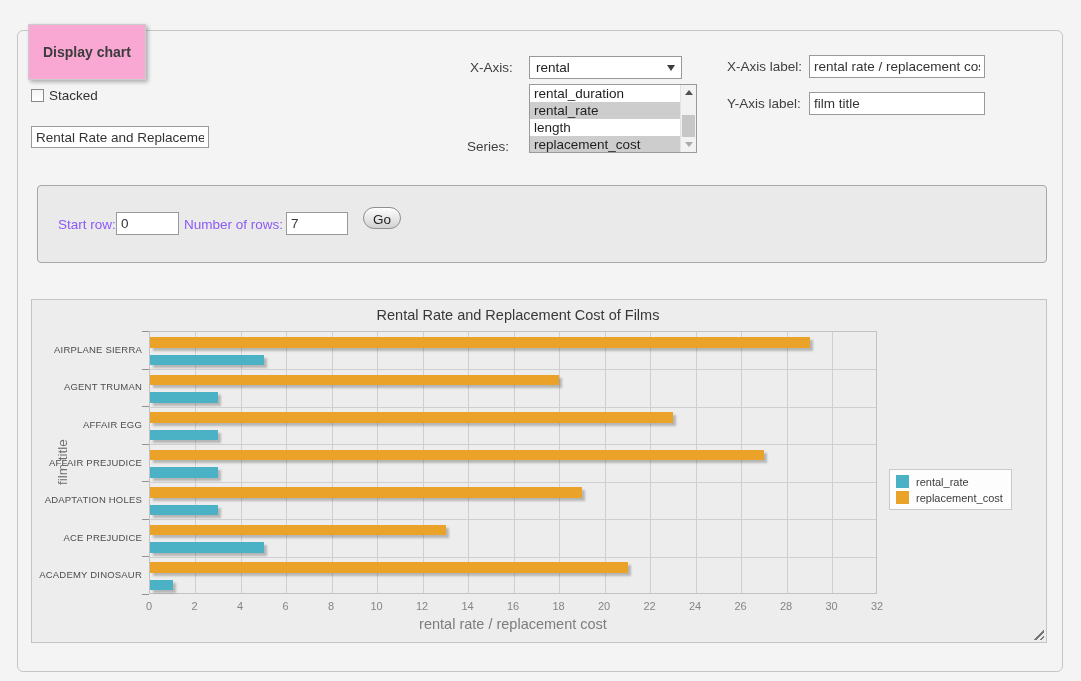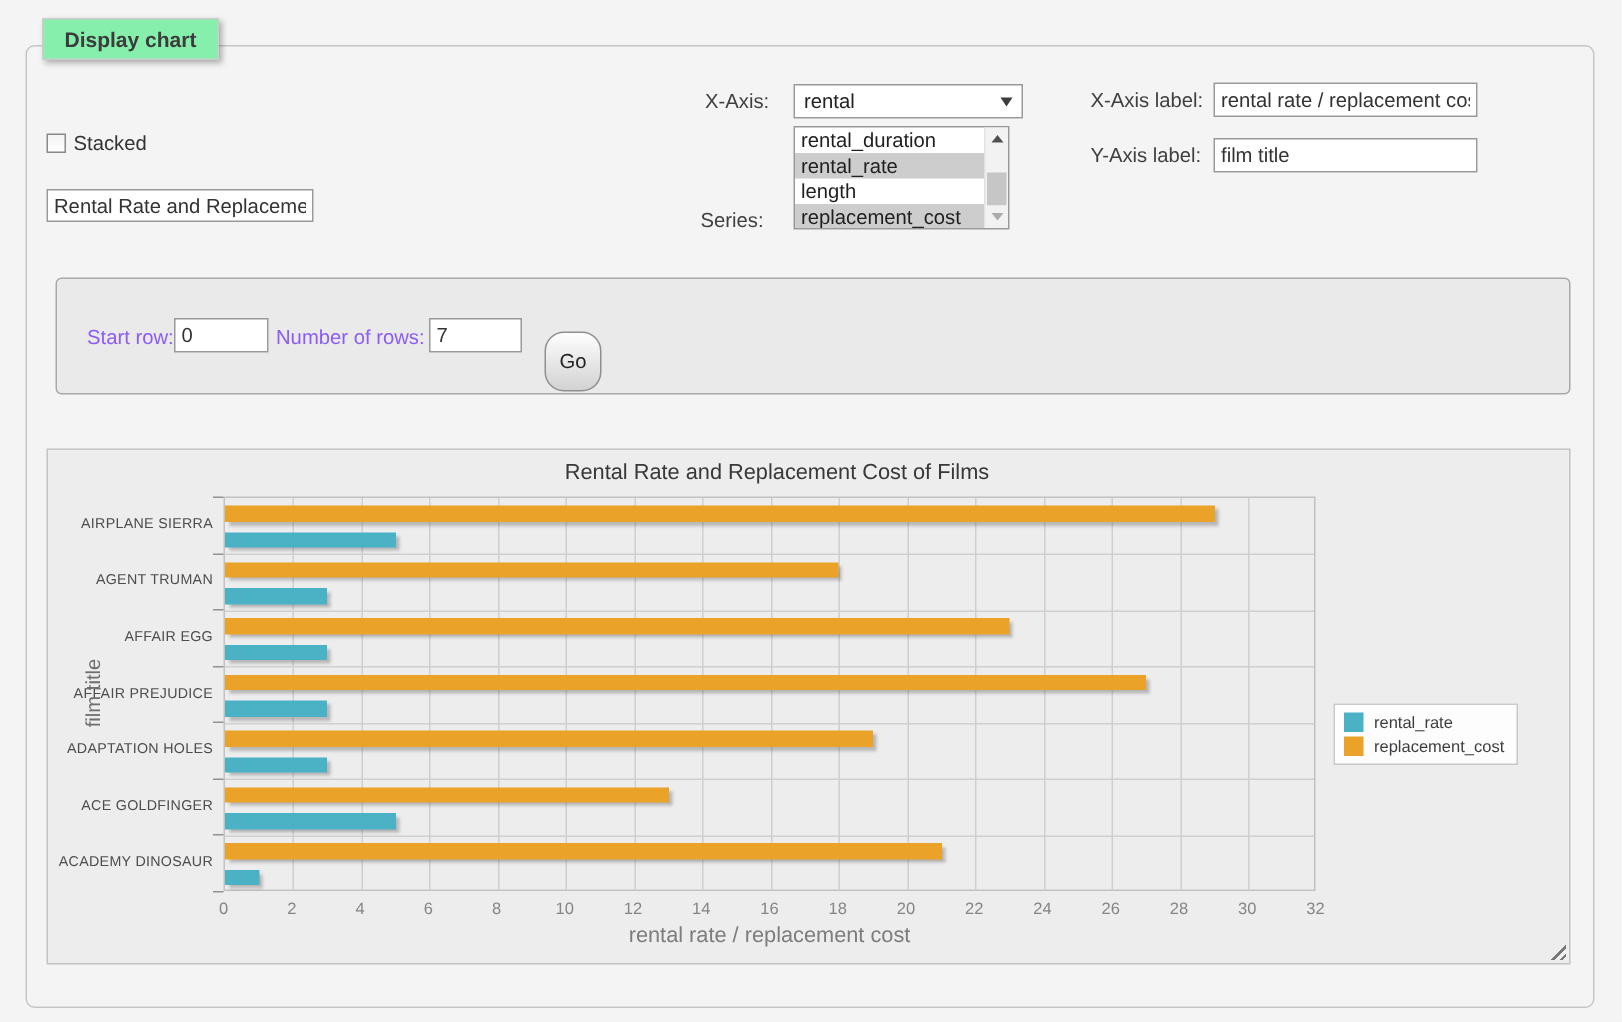--- a/index.html
+++ b/index.html
@@ -8,22 +8,22 @@
     position:relative; width:1081px; height:681px; overflow:hidden;
     background:#f4f4f4;
     font-family:"Liberation Sans","DejaVu Sans",sans-serif;
     font-size:13.5px; color:#3d3d3d;
   }
   .fieldset {
     position:absolute; left:17px; top:30px; width:1046px; height:642px;
     border:1px solid #c6c6c6; border-radius:6px; background:transparent;
   }
   .legend-tab {
-    position:absolute; left:28px; top:12px; z-index:3;
-    background:#86efac; border:1px solid #cccccc; padding:5px 14px;
+    position:absolute; left:28px; top:24px; z-index:3;
+    background:#f9a8d4; border:1px solid #cccccc; padding:19px 14px;
     font-weight:bold; font-size:14px; color:#3c3c3c;
     box-shadow:2px 2px 4px rgba(0,0,0,0.30);
   }
   
   .radio-group { position:absolute; left:31px; top:56px; display:flex; align-items:center; gap:11px; }
   .radio-item { display:flex; align-items:center; gap:4px; cursor:default; color:#333; }
   .radio-circle {
     width:13px; height:13px; border-radius:50%; border:1px solid #8a8a8a;
     background:#fdfdfd; position:relative; flex:0 0 auto;
   }
@@ -44,21 +44,21 @@
   #series-caption { left:467px; top:139px; }
   #xlabel-caption { left:727px; top:59px; }
   #ylabel-caption { left:727px; top:96px; }
   .fake-select {
     position:absolute; left:529px; top:56px; width:153px; height:23px;
     border:1px solid #999; background:#fff; color:#222;
     display:flex; align-items:center; padding:0 6px; justify-content:space-between;
   }
   .select-arrow { width:0; height:0; border-left:4px solid transparent; border-right:4px solid transparent; border-top:6px solid #3c3c3c; }
   .multi-select {
-    position:absolute; left:529px; top:84px; width:144px; height:69px;
+    position:absolute; left:529px; top:84px; width:168px; height:69px;
     border:1px solid #999; background:#fff; overflow:hidden;
   }
   .ms-option { height:17px; line-height:17px; padding-left:4px; color:#1f1f1f; white-space:nowrap; }
   .ms-option.selected { background:#cdcdcd; }
   .ms-scrollbar {
     position:absolute; right:0; top:0; bottom:0; width:16px;
     background:#f2f2f2; border-left:1px solid #e2e2e2;
   }
   .ms-btn { position:absolute; left:0; width:15px; height:15px; background:#f2f2f2; display:flex; align-items:center; justify-content:center; }
   .ms-btn.up { top:0; }
@@ -72,21 +72,21 @@
   .rows-panel {
     position:absolute; left:37px; top:185px; width:1010px; height:78px;
     background:#eaeaea; border:1px solid #a8a8a8; border-radius:4px;
   }
   .rows-panel .caption { color:#8b5cf6; }
   #startrow-caption { left:20px; top:31px; }
   #startrow-input { position:absolute; left:78px; top:26px; width:63px; }
   #numrows-caption { left:146px; top:31px; }
   #numrows-input { position:absolute; left:248px; top:26px; width:62px; }
   .go-button {
-    position:absolute; left:325px; top:35px; width:38px; height:40px;
+    position:absolute; left:325px; top:21px; width:38px; height:22px;
     border:1px solid #8f8f8f; border-radius:13px;
     background:linear-gradient(#fefefe,#d2d2d2);
     font:13.5px "Liberation Sans","DejaVu Sans",sans-serif; color:#222;
     text-align:center; line-height:24px;
   }
   
   .chart-container {
     position:absolute; left:31px; top:299px; width:1016px; height:344px;
     background:#ededed; border:1px solid #c4c4c4;
   }
@@ -239,21 +239,21 @@
         <div class="cat-label" style="top: 43.7857px;">AIRPLANE SIERRA</div>
         <div class="y-tick-dash" style="top: 68.5714px;"></div>
         <div class="cat-label" style="top: 81.3571px;">AGENT TRUMAN</div>
         <div class="y-tick-dash" style="top: 106.143px;"></div>
         <div class="cat-label" style="top: 118.929px;">AFFAIR EGG</div>
         <div class="y-tick-dash" style="top: 143.714px;"></div>
         <div class="cat-label" style="top: 156.5px;">AFFAIR PREJUDICE</div>
         <div class="y-tick-dash" style="top: 181.286px;"></div>
         <div class="cat-label" style="top: 194.071px;">ADAPTATION HOLES</div>
         <div class="y-tick-dash" style="top: 218.857px;"></div>
-        <div class="cat-label" style="top: 231.643px;">ACE GOLDFINGER</div>
+        <div class="cat-label" style="top: 231.643px;">ACE PREJUDICE</div>
         <div class="y-tick-dash" style="top: 256.429px;"></div>
         <div class="cat-label" style="top: 269.214px;">ACADEMY DINOSAUR</div>
         <div class="y-tick-dash" style="top: 294px;"></div>
       </div>
     <div class="x-axis-title" style="left:481px">rental rate / replacement cost</div>
     <div class="y-axis-title">film title</div>
     <div class="chart-legend" id="chart-legend">
         <div class="legend-row">
           <div class="legend-swatch" style="background: rgb(75, 178, 197);"></div>
           <div class="legend-label">rental_rate</div>

